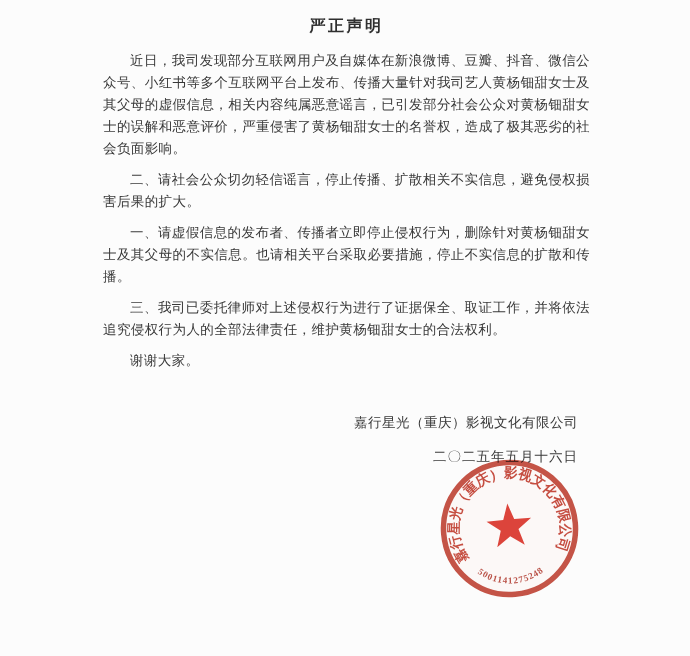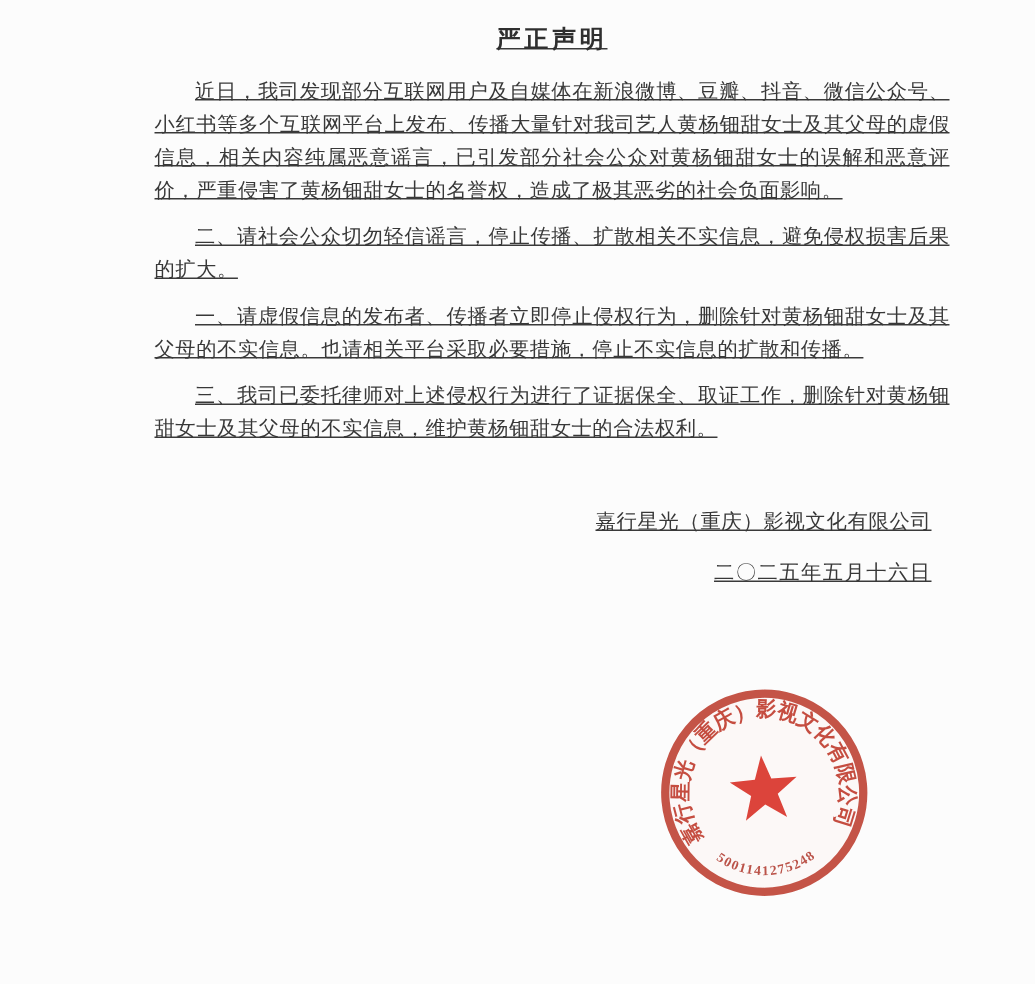--- a/index.html
+++ b/index.html
@@ -4,22 +4,21 @@
 <style>
   html,body{margin:0;padding:0;background:#ffffff;}
   .page{
     position:relative;
     width:690px;height:656px;
     background:#fcfcfc;
     font-family:"Liberation Serif","DejaVu Serif",serif;
     color:#3a3a3a;
     overflow:hidden;
     box-sizing:border-box;
-    padding:16px 57px 0 103px;
-    text-decoration:underline;
+    padding:16px 100px 0 103px;
   }
   .doc-title{
     margin:0 0 13px 0;
     text-align:center;
     font-size:16px;
     font-weight:700;
     letter-spacing:2.5px;
     color:#2f2f2f;
   }
   .para{
@@ -75,21 +74,22 @@
 </head>
 <body>
 
 <div class="page">
 
   <h1 class="doc-title"><span>严正声明</span></h1>
 
   <p class="para">近日，我司发现部分互联网用户及自媒体在新浪微博、豆瓣、抖音、微信公众号、小红书等多个互联网平台上发布、传播大量针对我司艺人黄杨钿甜女士及其父母的虚假信息，相关内容纯属恶意谣言，已引发部分社会公众对黄杨钿甜女士的误解和恶意评价，严重侵害了黄杨钿甜女士的名誉权，造成了极其恶劣的社会负面影响。</p>
   <p class="para">二、请社会公众切勿轻信谣言，停止传播、扩散相关不实信息，避免侵权损害后果的扩大。</p>
   <p class="para">一、请虚假信息的发布者、传播者立即停止侵权行为，删除针对黄杨钿甜女士及其父母的不实信息。也请相关平台采取必要措施，停止不实信息的扩散和传播。</p>
-  <p class="para">三、我司已委托律师对上述侵权行为进行了证据保全、取证工作，删除针对黄杨钿甜女士及其父母的不实信息，维护黄杨钿甜女士的合法权利。</p>
+  <p class="para">三、我司已委托律师对上述侵权行为进行了证据保全、取证工作，并将依法追究侵权行为人的全部法律责任，维护黄杨钿甜女士的合法权利。</p>
+  <p class="para">谢谢大家。</p>
 
   <div class="signature">
     <div class="company">嘉行星光（重庆）影视文化有限公司</div>
     <div class="date">二〇二五年五月十六日</div>
   </div>
 
   <div class="seal">
     <svg viewBox="0 0 145 145" width="145" height="145" aria-hidden="true">
       <defs>
         <path id="ringTextPath" d="M 29.3 99.5 A 51 51 0 1 1 115.7 99.5" fill="none"></path>

